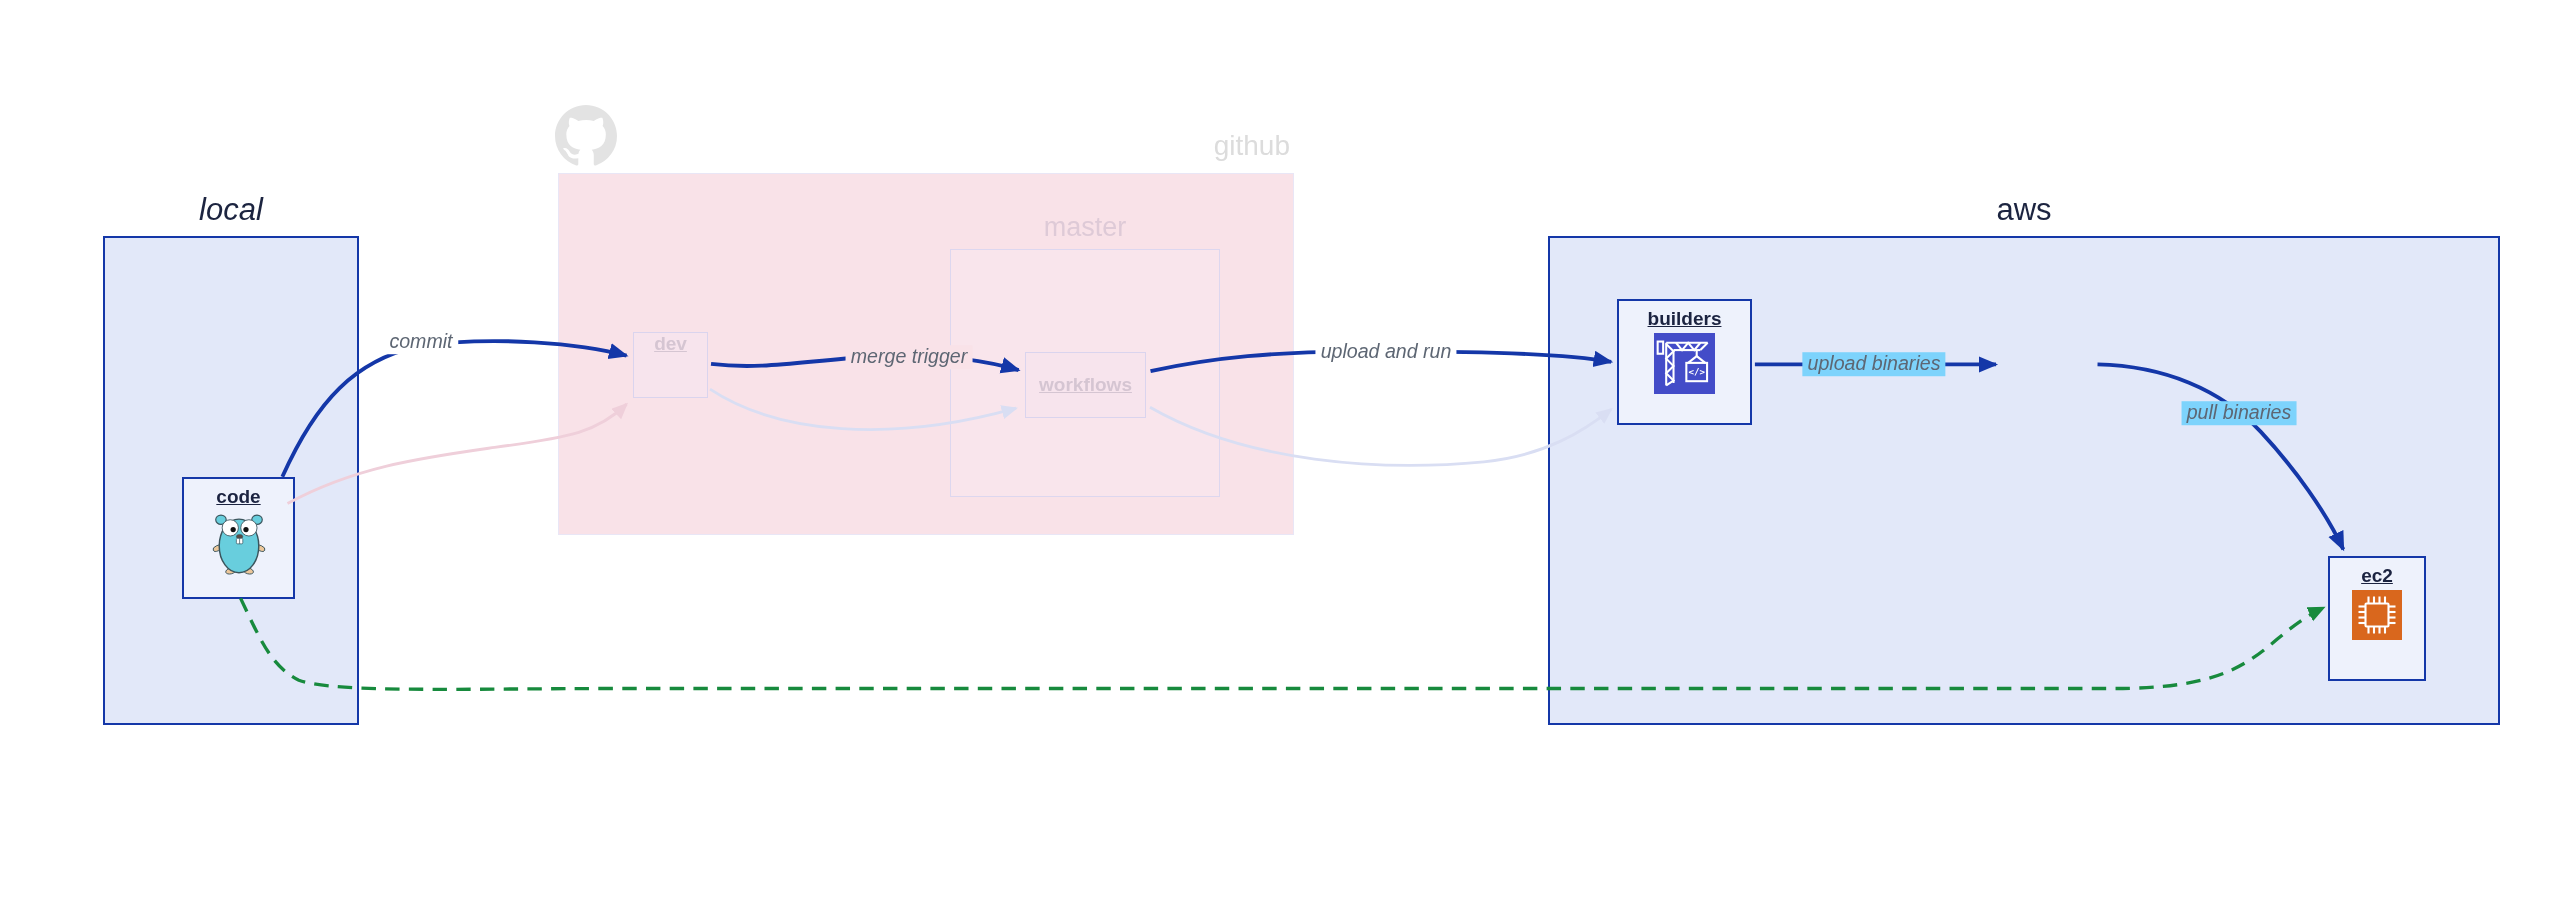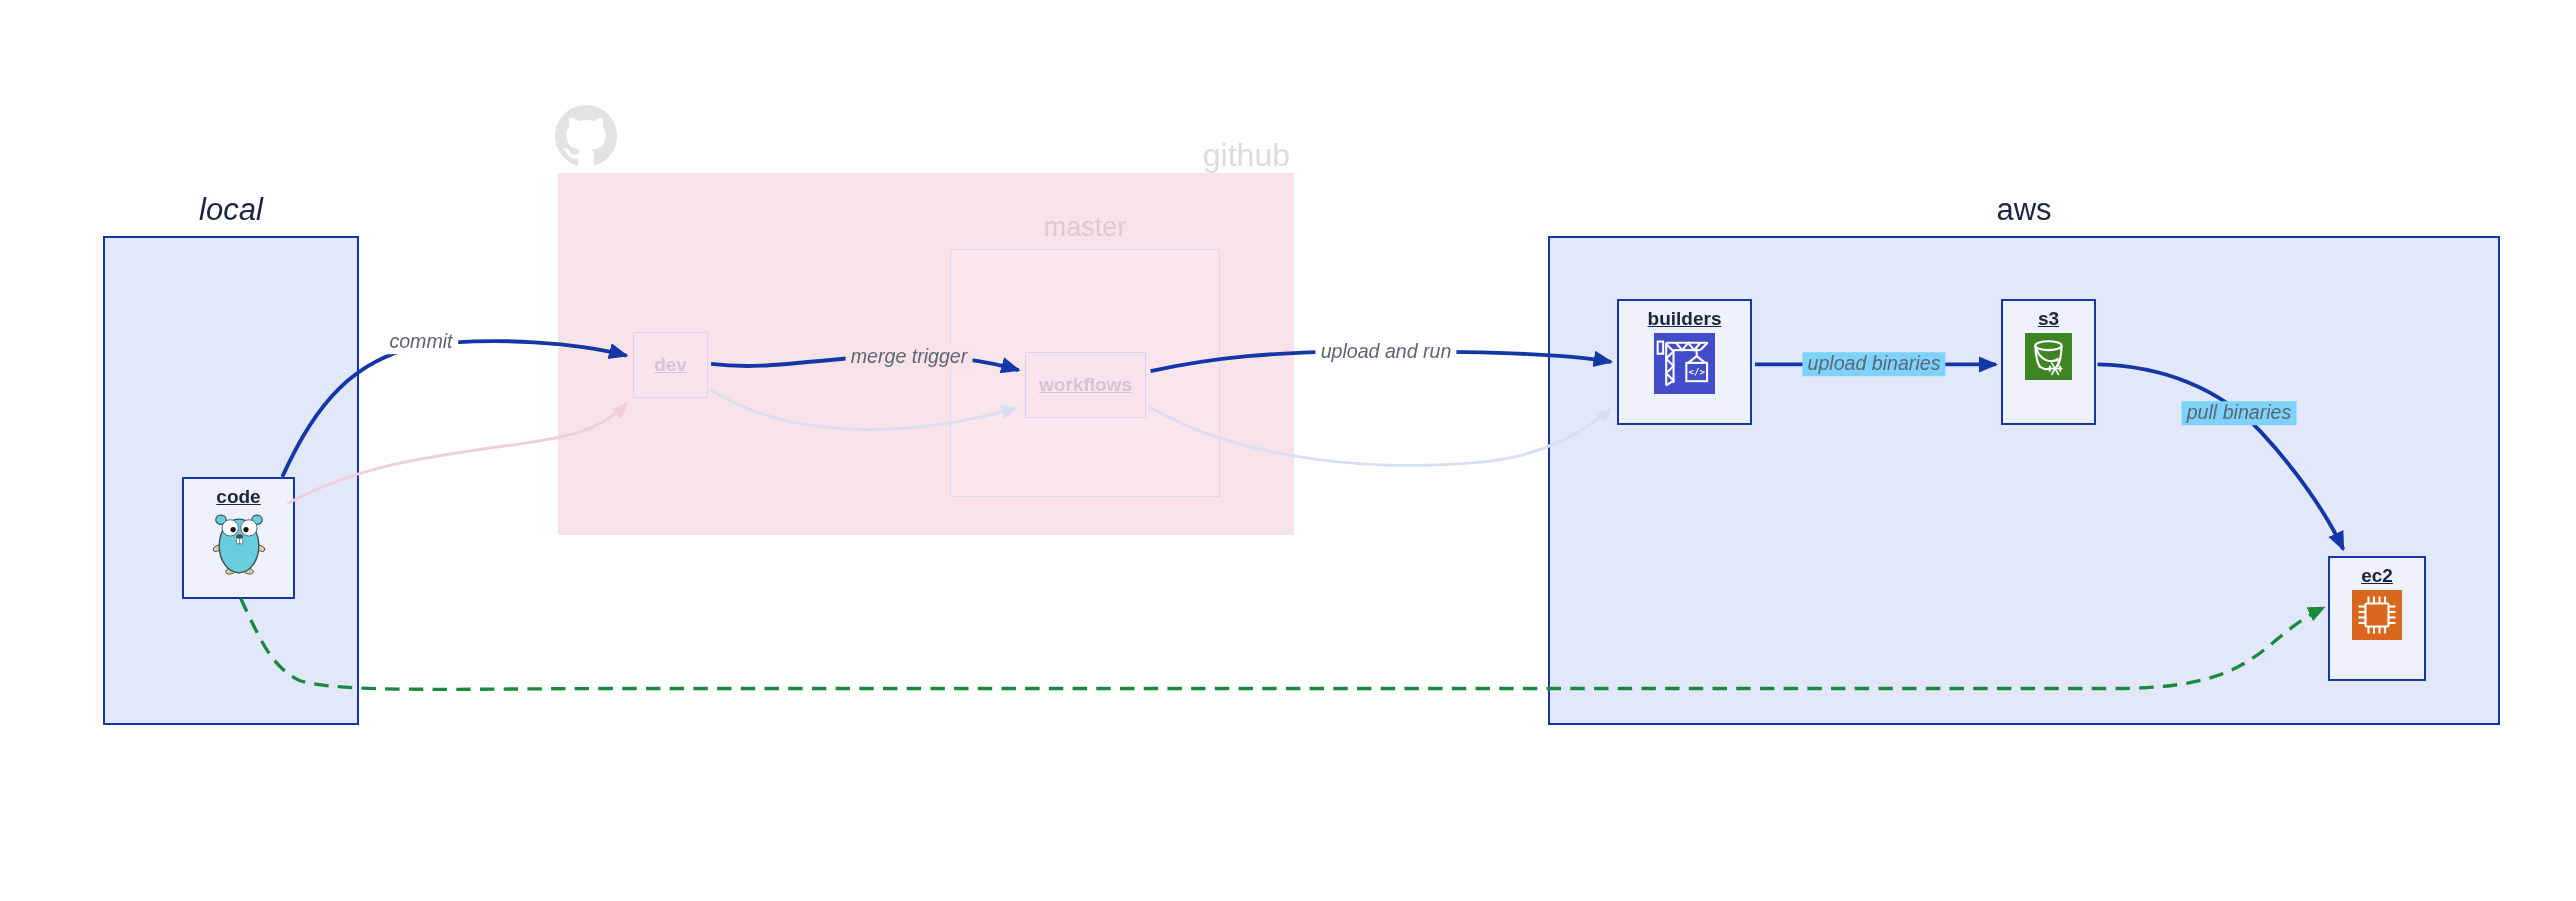--- a/index.html
+++ b/index.html
@@ -9,31 +9,31 @@
   
   .group-box{position:absolute;box-sizing:border-box;z-index:1;}
   .box-local{left:103px;top:236px;width:256px;height:489px;background:#e2e8f9;border:2.6px solid #1437a8;}
   .box-aws{left:1548px;top:236px;width:952px;height:489px;background:#e2e8f9;border:2.6px solid #1437a8;}
   .box-github{left:558px;top:173px;width:736px;height:362px;background:#f9e2e8;border:1px solid #e9e6f6;}
   .box-master{left:950px;top:249px;width:270px;height:248px;background:#f9e5ec;border:1.5px solid #ddd7ef;}
 
   .group-label{position:absolute;z-index:1;font-size:31px;color:#1c2440;text-align:center;}
   .label-local{left:103px;top:192px;width:256px;font-style:italic;}
   .label-aws{left:1548px;top:192px;width:952px;}
-  .label-github{left:1084px;top:137px;width:206px;text-align:right;color:#dcdcdc;font-size:32px;}
+  .label-github{left:1084px;top:130px;width:206px;text-align:right;color:#dcdcdc;font-size:28px;}
   .label-master{left:950px;top:212px;width:270px;color:#decad7;font-size:27px;}
 
   
   .node{position:absolute;box-sizing:border-box;z-index:1;text-align:center;}
   .node-strong{background:#eef2fc;border:2.6px solid #1437a8;}
   .node-faded{background:#f7e4ed;border:1.5px solid #dad4ee;}
   .node-label{font-weight:bold;font-size:19px;color:#1b2340;margin-top:7.2px;text-decoration:underline;}
   .node-faded .node-label{color:#d5c5d2;margin:0;}
   .node-code{left:174px;top:477px;width:113px;height:122px;margin-left:8px;}
-  .node-dev{left:633px;top:332px;width:75px;height:66px;display:flex;align-items:center;justify-content:center;}
+  .node-dev{left:633px;top:332px;width:75px;height:66px;display:flex;align-items:flex-start;justify-content:center;}
   .node-workflows{left:1025px;top:352px;width:121px;height:66px;display:flex;align-items:center;justify-content:center;}
   .node-builders{left:1617px;top:299px;width:135px;height:126px;}
   .node-s3{left:2001px;top:299px;width:95px;height:126px;}
   .node-ec2{left:2328px;top:556px;width:98px;height:125px;}
   .node-icon{display:block;margin:3.1px auto 0 auto;}
 
   
   .edges-svg{position:absolute;left:0;top:0;z-index:2;pointer-events:none;}
   .edge-label{position:absolute;z-index:3;transform:translate(-50%,-50%);font-style:italic;
               font-size:19.6px;color:#5d6673;padding:1px 5.2px;white-space:nowrap;line-height:1.1;}
@@ -114,41 +114,20 @@
         <line x1="88" y1="16" x2="76" y2="28"></line>
         <line x1="70" y1="28" x2="70" y2="38"></line>
         <line x1="70" y1="38" x2="56" y2="49"></line>
         <line x1="70" y1="38" x2="84" y2="49"></line>
         <rect x="53" y="49" width="34" height="30"></rect>
       </g>
       <text x="70" y="69" font-size="15" font-weight="bold" fill="#ffffff" text-anchor="middle" font-family="'DejaVu Sans Mono',monospace">&lt;/&gt;</text>
     </svg>
   </div>
 
-  <div class="node node-strong node-s3">
-    <div class="node-label">s3</div>
-    <svg class="node-icon" width="47" height="47" viewBox="0 0 100 100">
-      <rect width="100" height="100" fill="#3e8623"></rect>
-      <g stroke="#ffffff" stroke-width="4.5" fill="none" stroke-linecap="round">
-        <ellipse cx="50" cy="27" rx="28" ry="9.5"></ellipse>
-        <path d="M22,29 C23,48 26,62 31,71"></path>
-        <path d="M78,29 C77,48 74,62 69,71"></path>
-        <path d="M31,71 C37,77 47,78 53,76"></path>
-        <path d="M25,36 C34,58 52,63 66,58"></path>
-      </g>
-      <circle cx="69" cy="57" r="4" fill="#ffffff"></circle>
-      <g stroke="#ffffff" stroke-width="3.6" stroke-linecap="round">
-        <line x1="50" y1="76" x2="78" y2="76"></line>
-        <line x1="57" y1="64" x2="71" y2="88"></line>
-        <line x1="71" y1="64" x2="57" y2="88"></line>
-        <line x1="53" y1="71" x2="53" y2="81"></line>
-        <line x1="75" y1="71" x2="75" y2="81"></line>
-      </g>
-    </svg>
-  </div>
 
   <div class="node node-strong node-ec2">
     <div class="node-label">ec2</div>
     <svg class="node-icon" width="50" height="50" viewBox="0 0 100 100">
       <rect width="100" height="100" fill="#d9671d"></rect>
       <g stroke="#ffffff" stroke-width="4.2" fill="none">
         <rect x="27" y="27" width="46" height="46" rx="2"></rect>
         <line x1="33" y1="13" x2="33" y2="27"></line>
           <line x1="44" y1="13" x2="44" y2="27"></line>
           <line x1="55" y1="13" x2="55" y2="27"></line>

